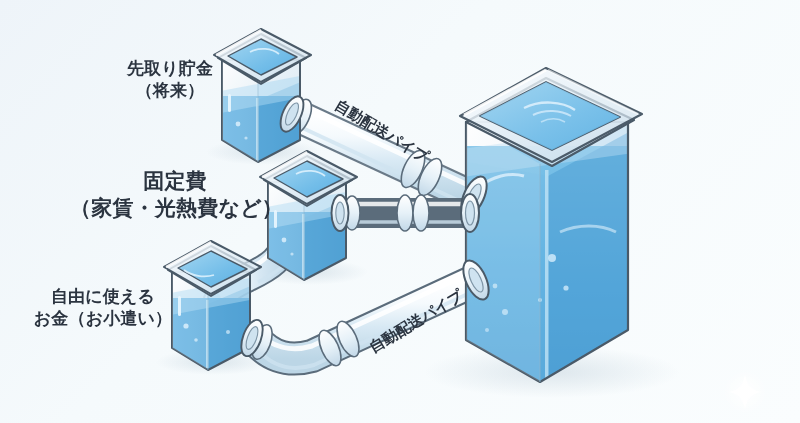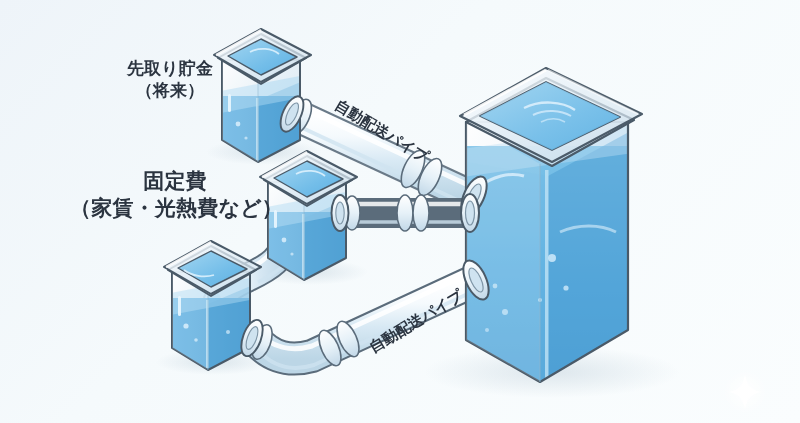--- a/index.html
+++ b/index.html
@@ -300,17 +300,19 @@
     <g>
       <circle cx="745" cy="392" r="22" fill="url(#gSparkle)"></circle>
       <path d="M745 374 C 747 386, 752 391, 763 392 C 752 393, 747 398, 745 410 C 743 398, 738 393, 727 392 C 738 391, 743 386, 745 374 Z" fill="#ffffff" opacity=".85"></path>
     </g>
   </svg>
 
   <div class="lbl" id="label-savings">先取り貯金
 （将来）</div>
   <div class="lbl" id="label-fixed">固定費
 （家賃・光熱費など）</div>
+  <div class="lbl" id="label-free">自由に使える
+お金（お小遣い）</div>
 
   <div class="pipe-lbl" id="label-pipe-top">自動配送パイプ</div>
   <div class="pipe-lbl" id="label-pipe-bottom">自動配送パイプ</div>
 
 </div>
 
 </body></html>

